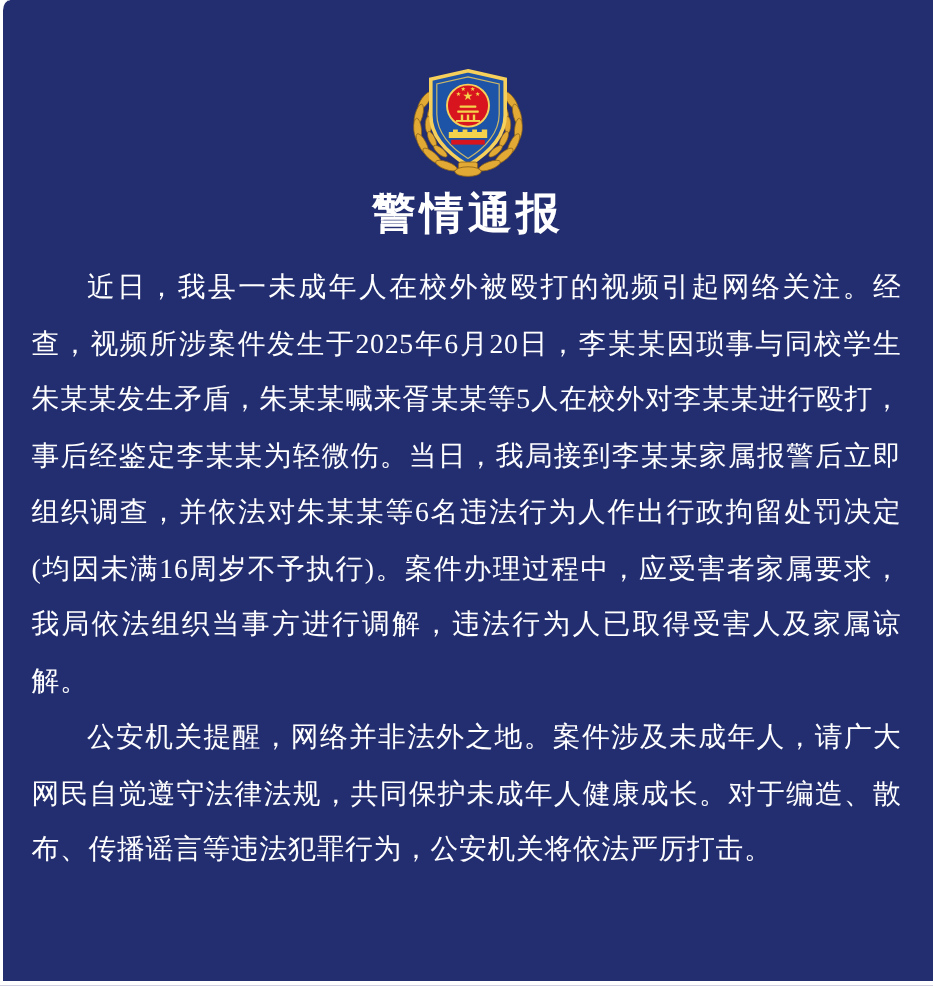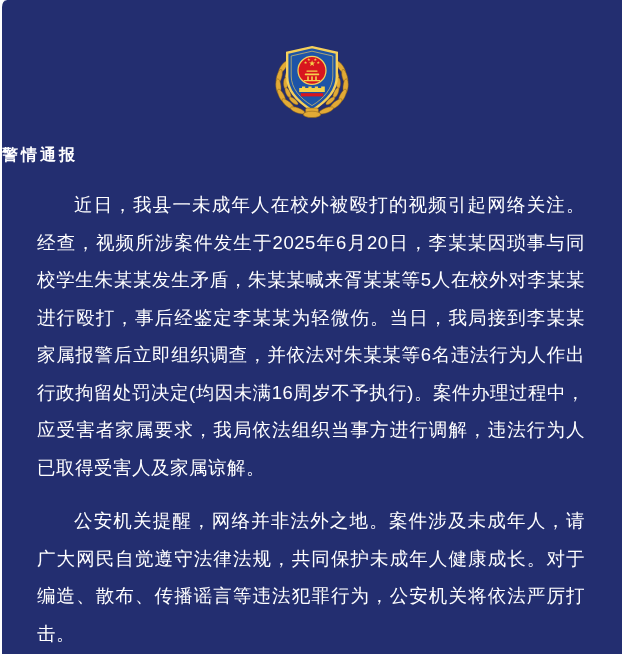--- a/index.html
+++ b/index.html
@@ -16,38 +16,40 @@
     font-family: "Liberation Sans", "DejaVu Sans", sans-serif;
     color: #ffffff;
   }
   .emblem-wrap {
     padding-top: 40px;
     display: flex;
     justify-content: center;
   }
   .emblem-wrap svg { width: 100px; height: 80px; display: block; }
   .notice-title {
-    margin-top: 20px;
-    font-size: 16px;
+    margin-top: 8px;
+    text-align: center;
+    font-size: 29px;
     line-height: 30px;
     font-weight: bold;
     letter-spacing: 3px;
     color: #ffffff;
   }
   .notice-body {
     margin-top: 16px;
     padding: 0 21px 0 19px;
     font-size: 18.5px;
     line-height: 37.5px;
     text-align: justify;
     letter-spacing: 0.5px;
   }
   .notice-body p {
-    margin: 16px;
+    margin: 0;
     text-indent: 2em;
+    font-family: Liberation Serif, serif;
   }
 </style>
 </head>
 <body>
 
 <div class="page">
 
   <div class="emblem-wrap">
     <svg viewBox="0 0 120 100" aria-hidden="true">
 

